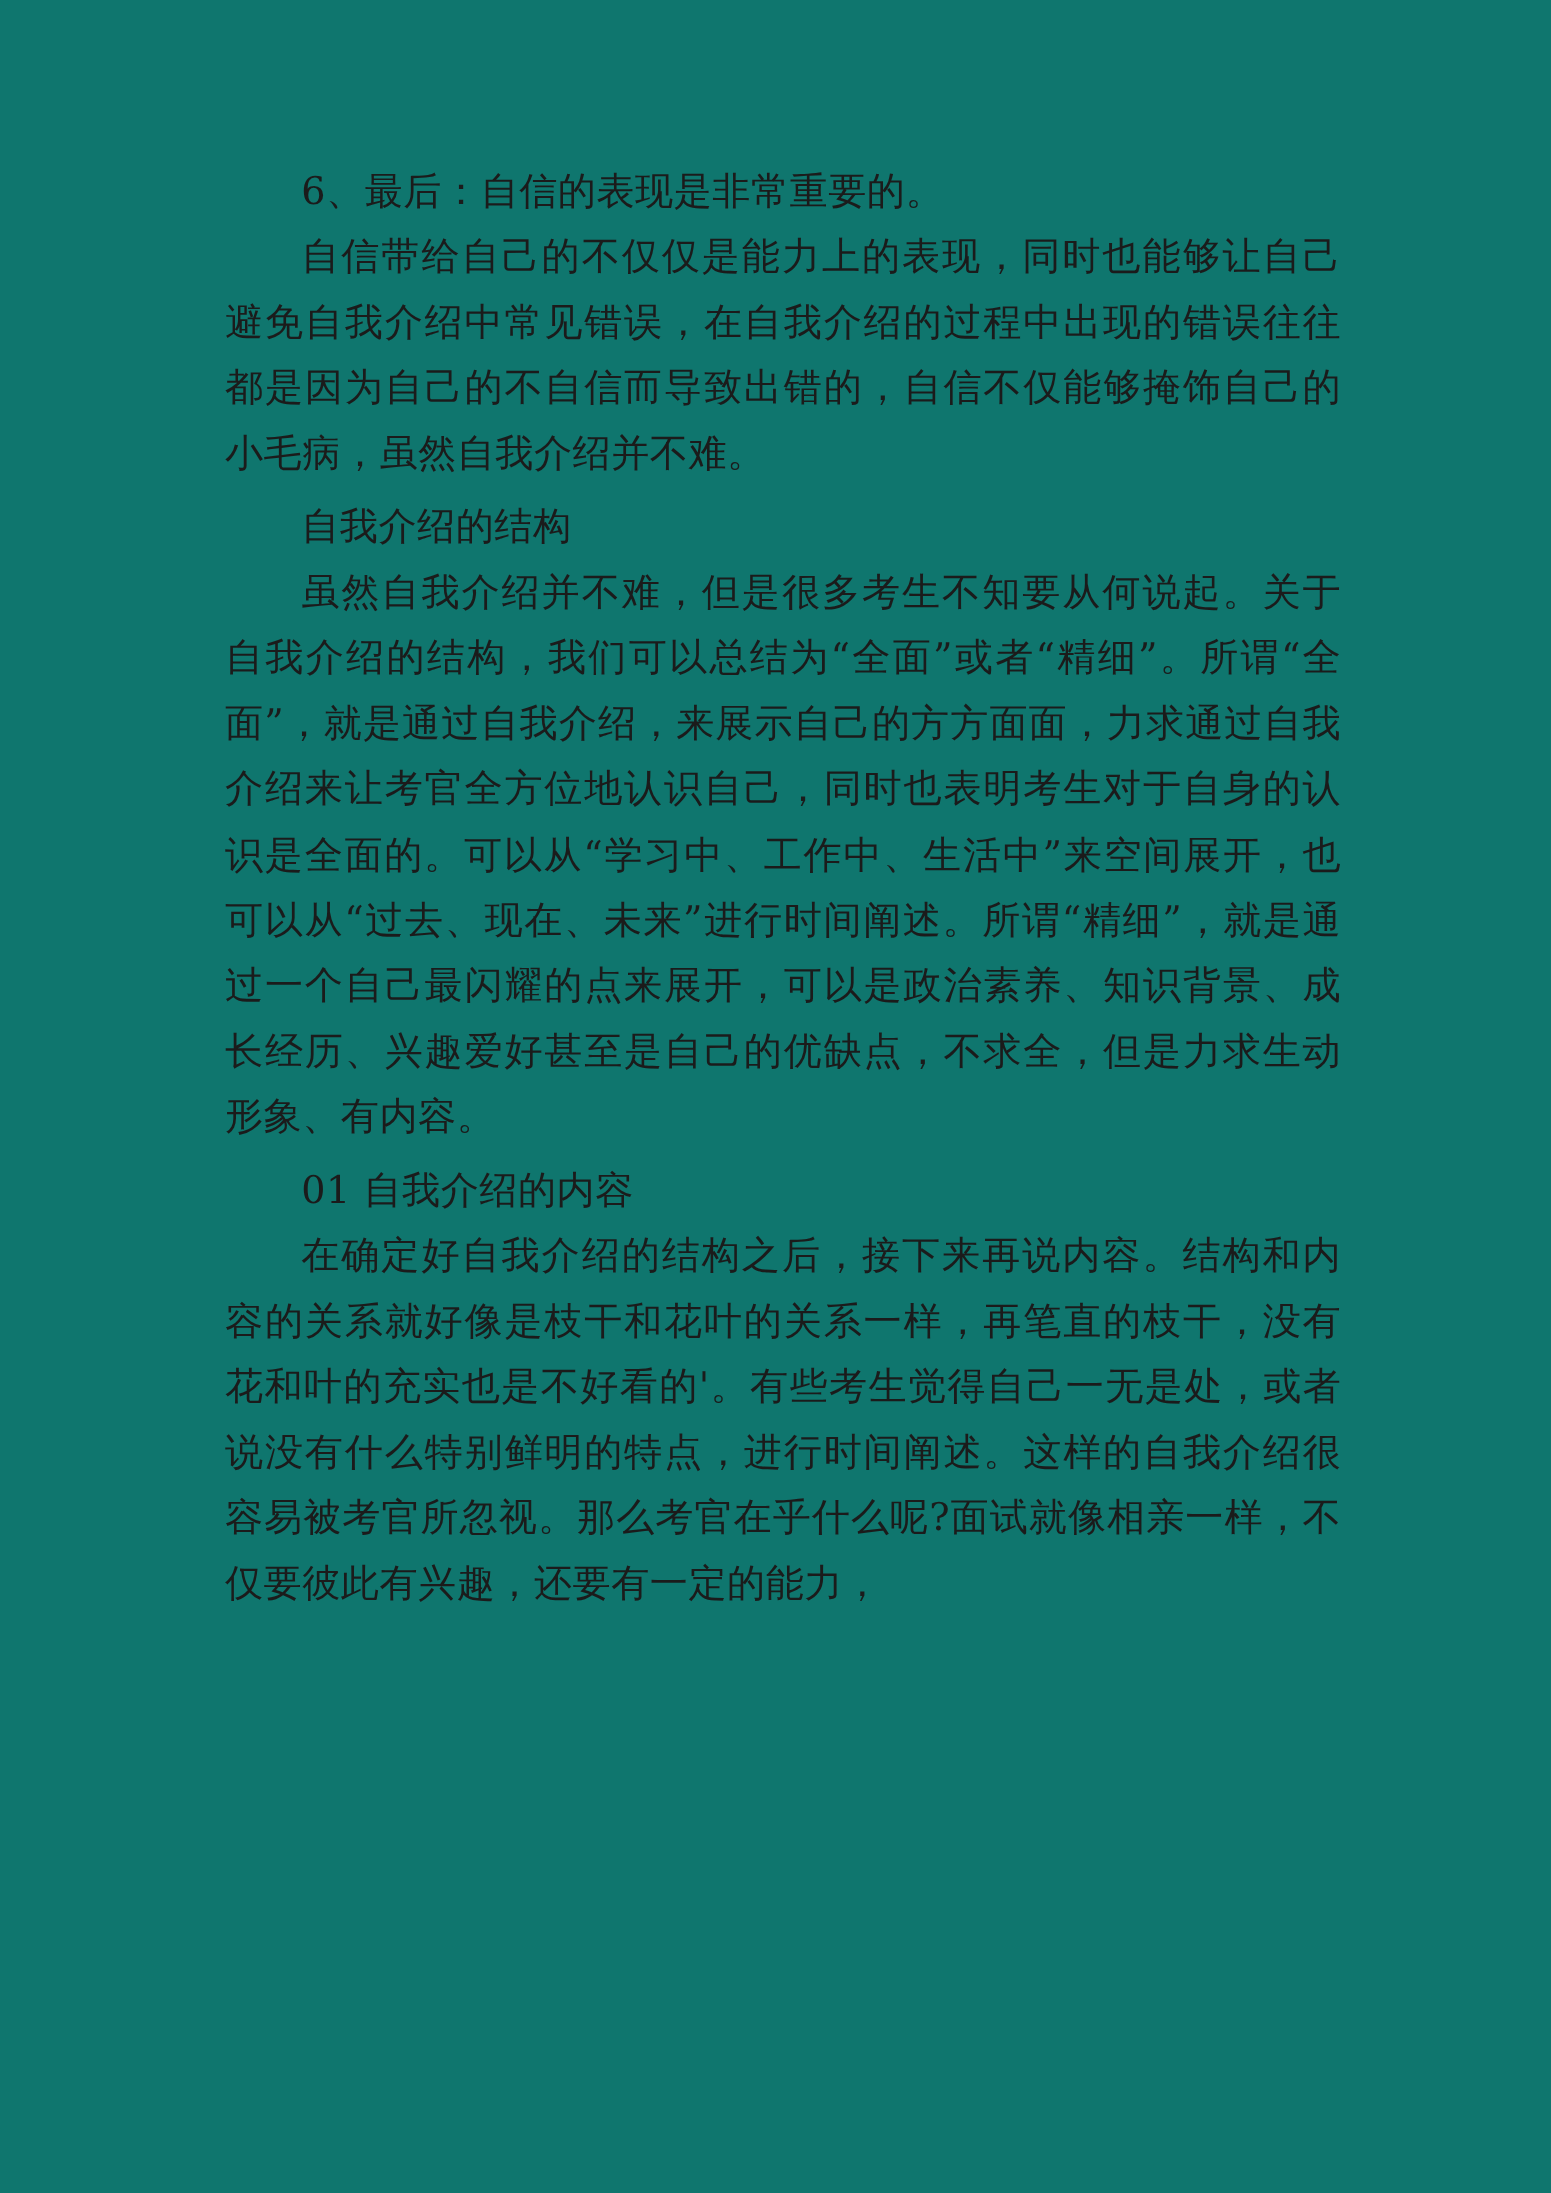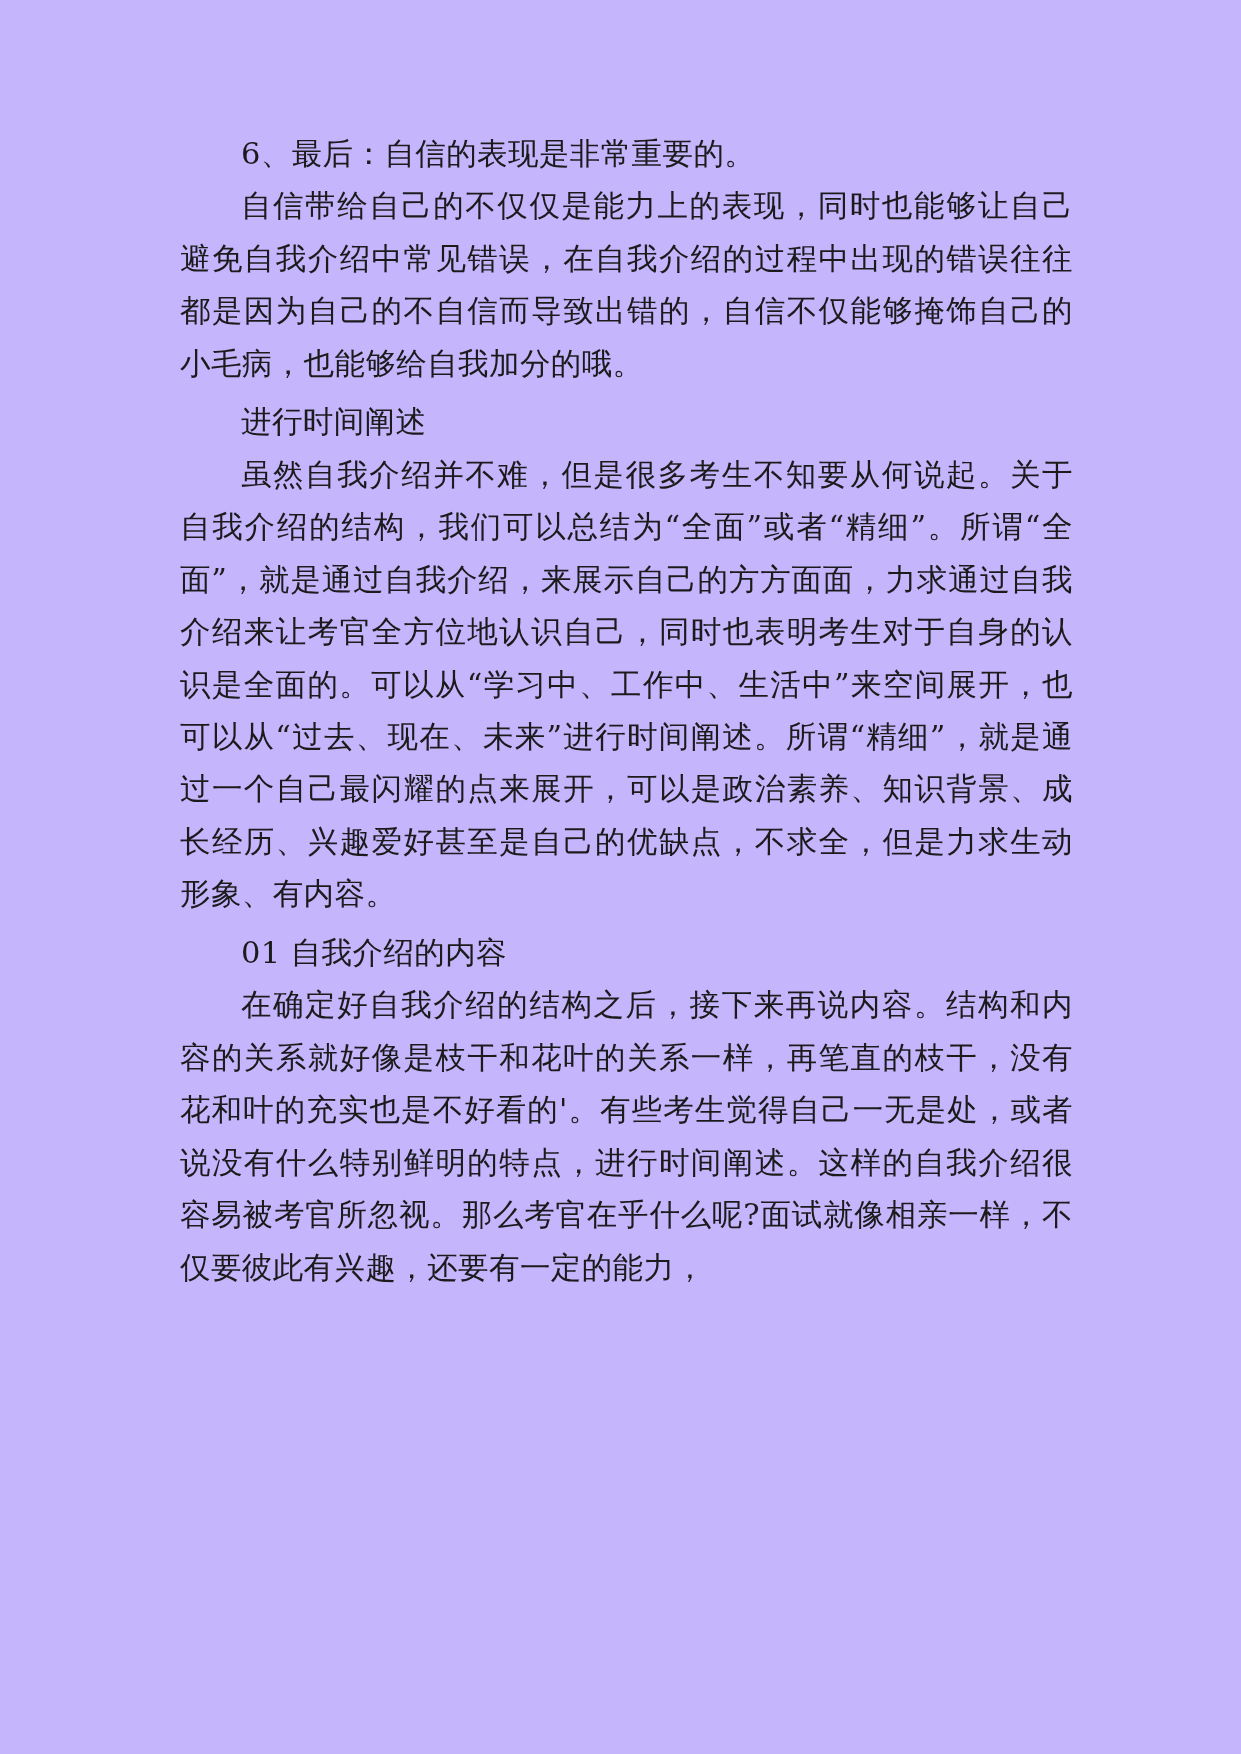--- a/index.html
+++ b/index.html
@@ -13,21 +13,21 @@
     font-family: "DejaVu Serif", "Liberation Serif", serif;
     color: #1a1a1a;
     -webkit-font-smoothing: antialiased;
   }
   .page {
     position: relative;
     box-sizing: border-box;
     width: 1241px;
     height: 1754px;
     padding: 128px 168px 90px 180px;
-    background: #c4b5fd;
+    background: #0f766e;
   }
   .doc-body {
     font-size: 30.5px;
     line-height: 1.72;
     letter-spacing: 0.4px;
     text-align: justify;
     text-justify: inter-ideograph;
     color: #1b1b1b;
   }
   p.para {
@@ -40,19 +40,19 @@
   p.para.gap {
     margin-bottom: 6px;
   }
 </style>
 </head>
 <body>
 
 <div class="page">
   <div class="doc-body">
     <p class="para tight">6、最后：自信的表现是非常重要的。</p>
-    <p class="para gap">自信带给自己的不仅仅是能力上的表现，同时也能够让自己避免自我介绍中常见错误，在自我介绍的过程中出现的错误往往都是因为自己的不自信而导致出错的，自信不仅能够掩饰自己的小毛病，也能够给自我加分的哦。</p>
-    <p class="para tight">进行时间阐述</p>
+    <p class="para gap">自信带给自己的不仅仅是能力上的表现，同时也能够让自己避免自我介绍中常见错误，在自我介绍的过程中出现的错误往往都是因为自己的不自信而导致出错的，自信不仅能够掩饰自己的小毛病，虽然自我介绍并不难。</p>
+    <p class="para tight">自我介绍的结构</p>
     <p class="para gap">虽然自我介绍并不难，但是很多考生不知要从何说起。关于自我介绍的结构，我们可以总结为“全面”或者“精细”。所谓“全面”，就是通过自我介绍，来展示自己的方方面面，力求通过自我介绍来让考官全方位地认识自己，同时也表明考生对于自身的认识是全面的。可以从“学习中、工作中、生活中”来空间展开，也可以从“过去、现在、未来”进行时间阐述。所谓“精细”，就是通过一个自己最闪耀的点来展开，可以是政治素养、知识背景、成长经历、兴趣爱好甚至是自己的优缺点，不求全，但是力求生动形象、有内容。</p>
     <p class="para tight">01 自我介绍的内容</p>
     <p class="para">在确定好自我介绍的结构之后，接下来再说内容。结构和内容的关系就好像是枝干和花叶的关系一样，再笔直的枝干，没有花和叶的充实也是不好看的'。有些考生觉得自己一无是处，或者说没有什么特别鲜明的特点，进行时间阐述。这样的自我介绍很容易被考官所忽视。那么考官在乎什么呢?面试就像相亲一样，不仅要彼此有兴趣，还要有一定的能力，</p>
   </div>
 </div>
 
 </body></html>

